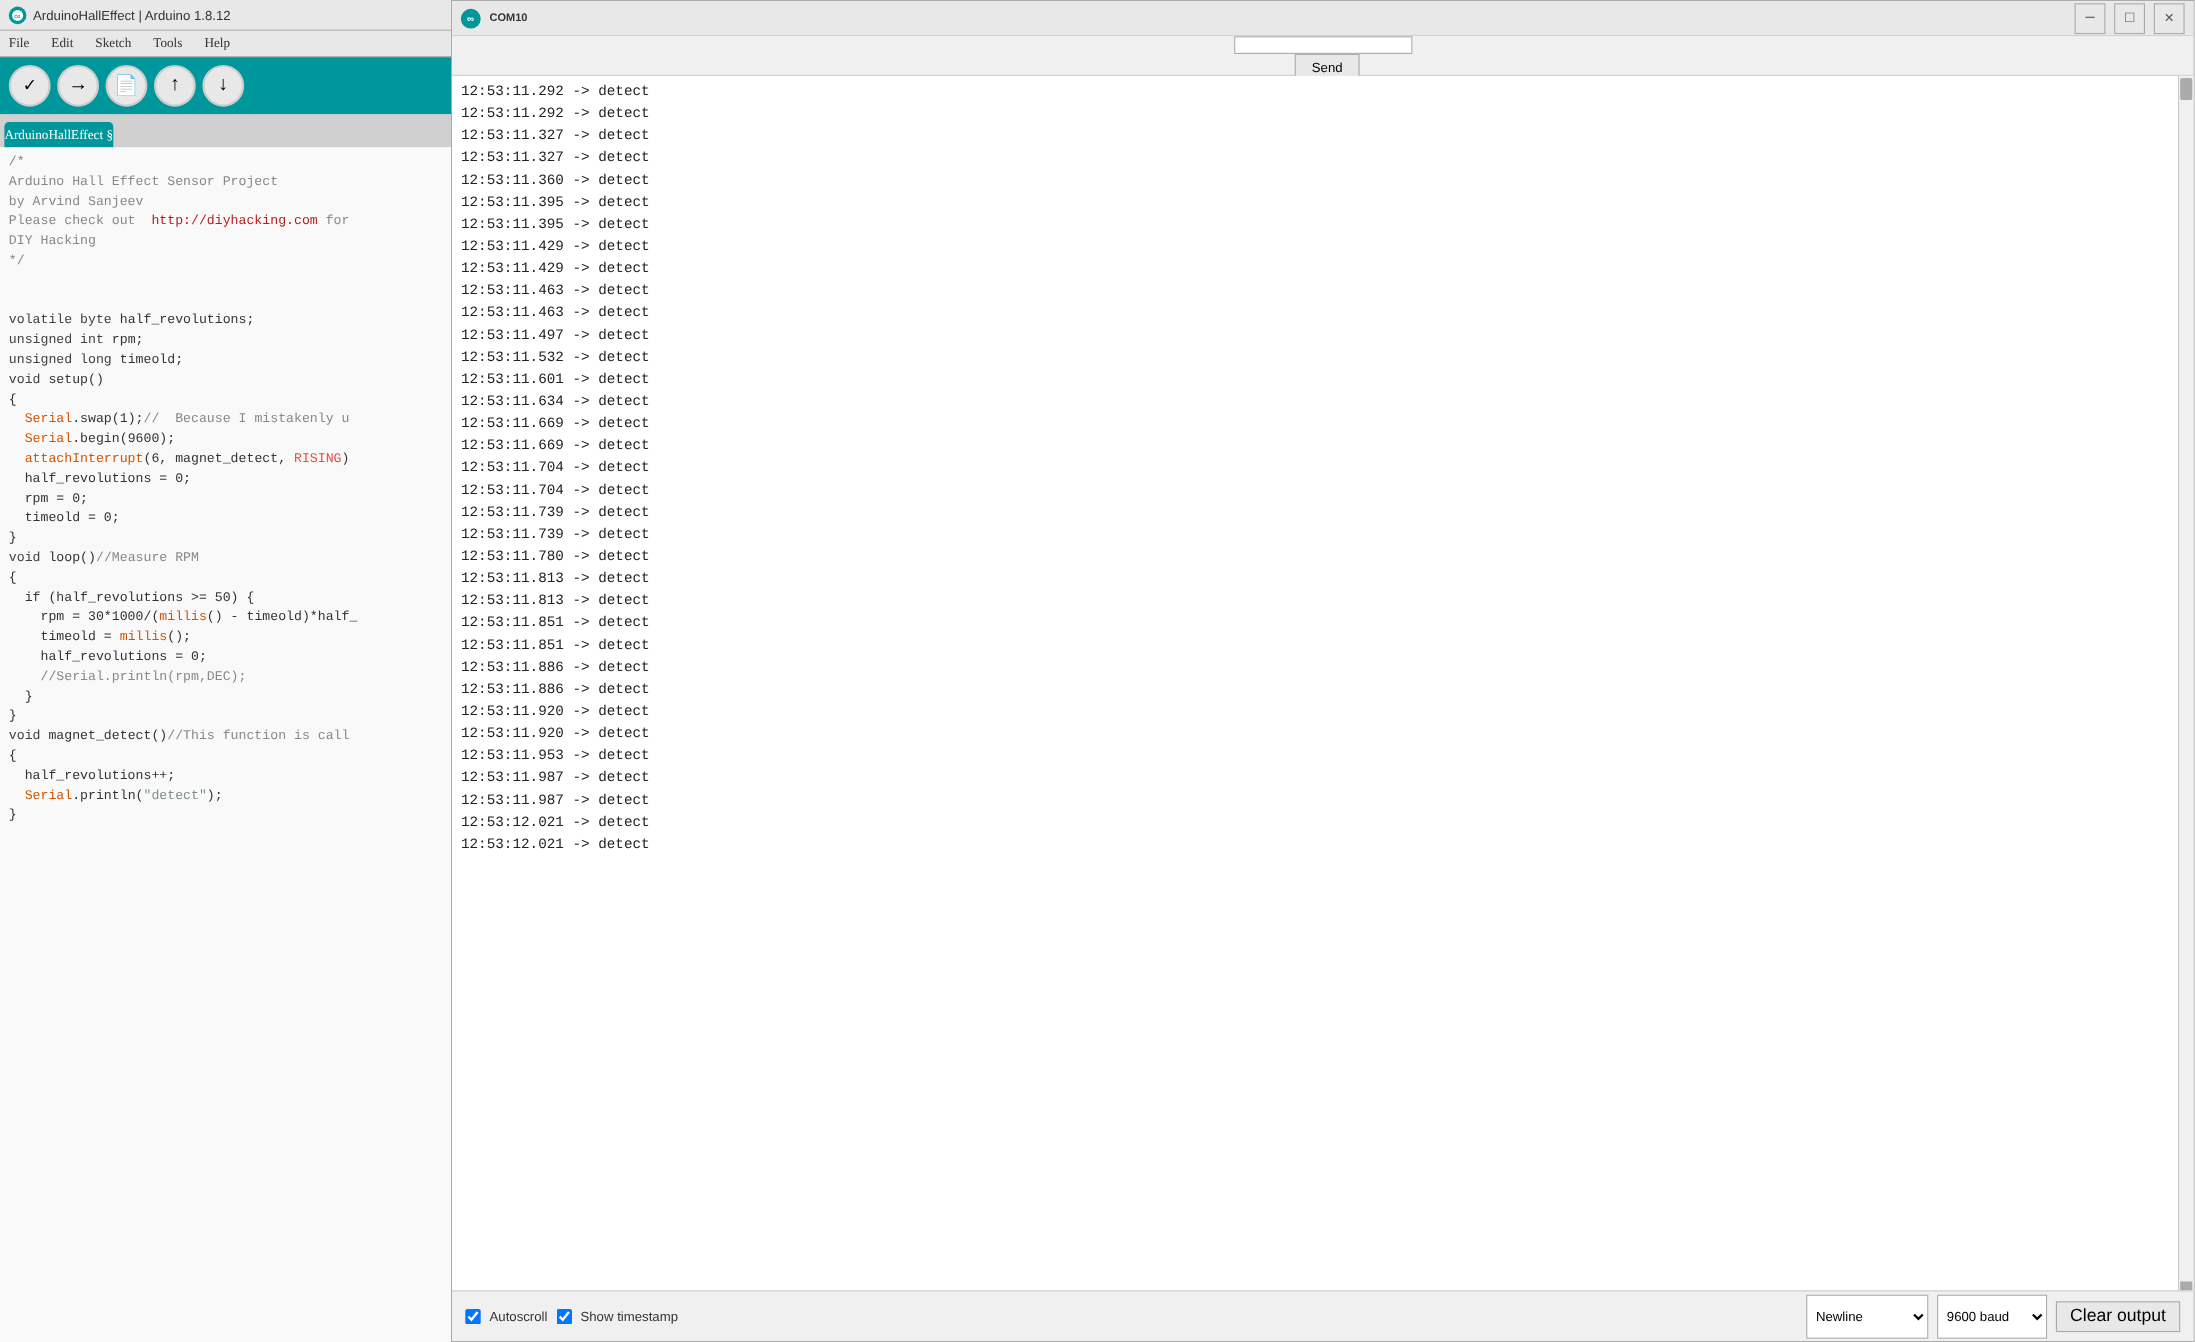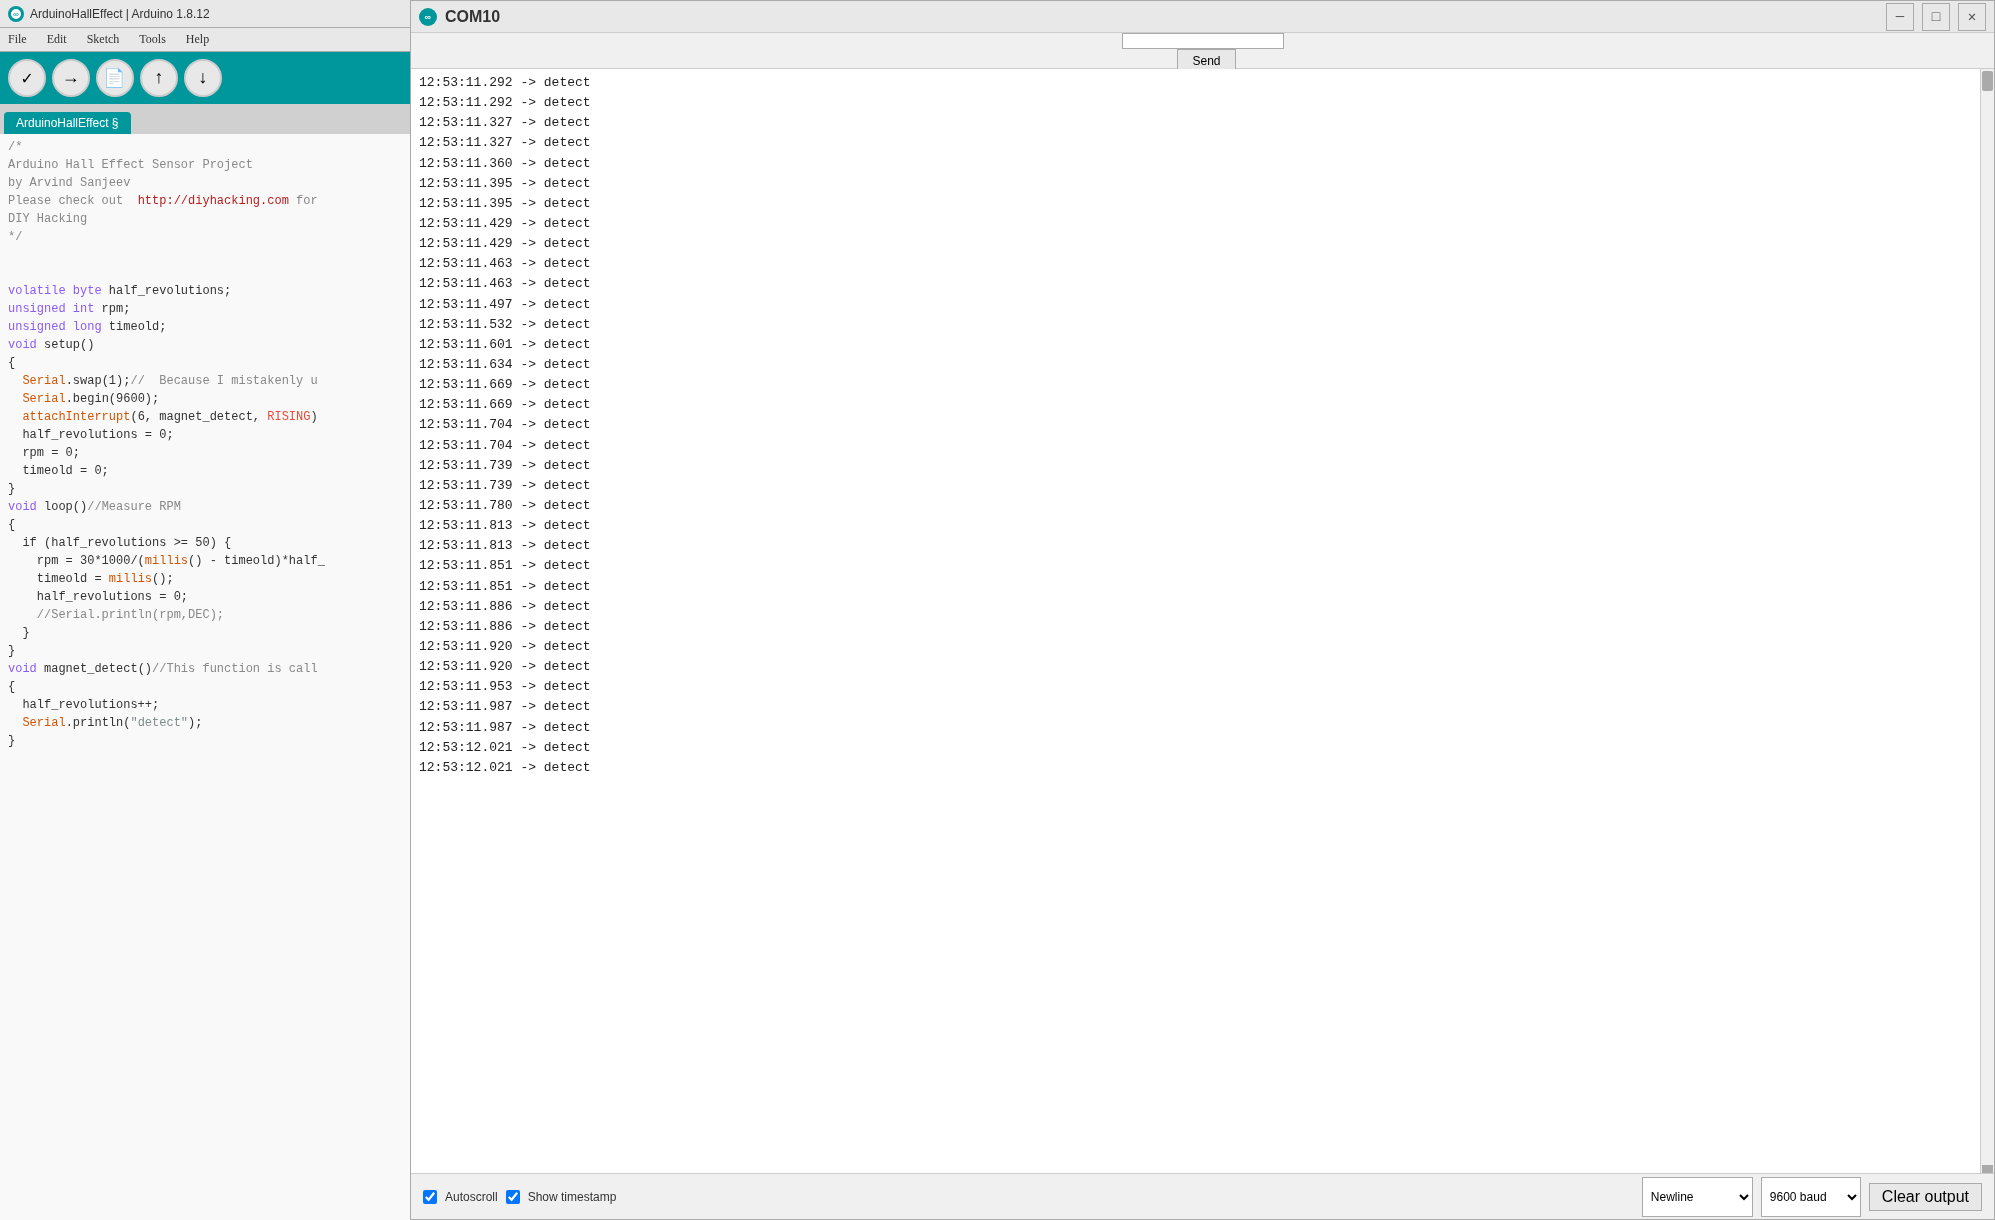--- a/index.html
+++ b/index.html
@@ -75,43 +75,43 @@
     .tab-bar {
       background: #d0d0d0;
       height: 30px;
       display: flex;
       align-items: flex-end;
       padding: 0 4px;
     }
     .tab {
       background: #00979c;
       color: white;
-      font-family: Liberation Sans, sans-serif;
-      font-size: 12px;
-      padding: 4px 12px;
+      font-family: Liberation Serif, serif;
+      font-size: 12px;
+      padding: 4px 0;
       border-radius: 4px 4px 0 0;
       display: flex; align-items: center; gap: 4px;
     }
 
     .code-area {
       flex: 1;
       background: #f9f9f9;
       overflow: hidden;
       padding: 4px 0;
       font-size: 12px;
       font-family: 'Courier New', monospace;
       line-height: 1.5;
     }
     .code-line {
       padding: 0 8px;
       white-space: pre;
       color: #333;
     }
     .code-comment { color: #888; }
-    .code-keyword { color: #8b5cf6; }
+    .code-keyword { color: #404040; }
     .code-function { color: #d35400; }
     .code-string { color: #7f8c8d; }
     .code-const { color: #e74c3c; }
 
     
     .serial-window {
       position: absolute;
       top: 0;
       left: 410px;
       width: 1585px;
@@ -131,21 +131,21 @@
       border-bottom: 1px solid #ccc;
     }
     .serial-title-icon {
       width: 18px; height: 18px;
       background: #00979c;
       border-radius: 50%;
       margin-right: 8px;
     }
     .serial-title-text {
       font-family: Arial, sans-serif;
-      font-size: 16px;
+      font-size: 10px;
       font-weight: bold;
       color: #333;
       flex: 1;
     }
     .window-controls {
       display: flex; gap: 8px;
     }
     .win-btn {
       width: 28px; height: 28px;
       background: #e8e8e8;

